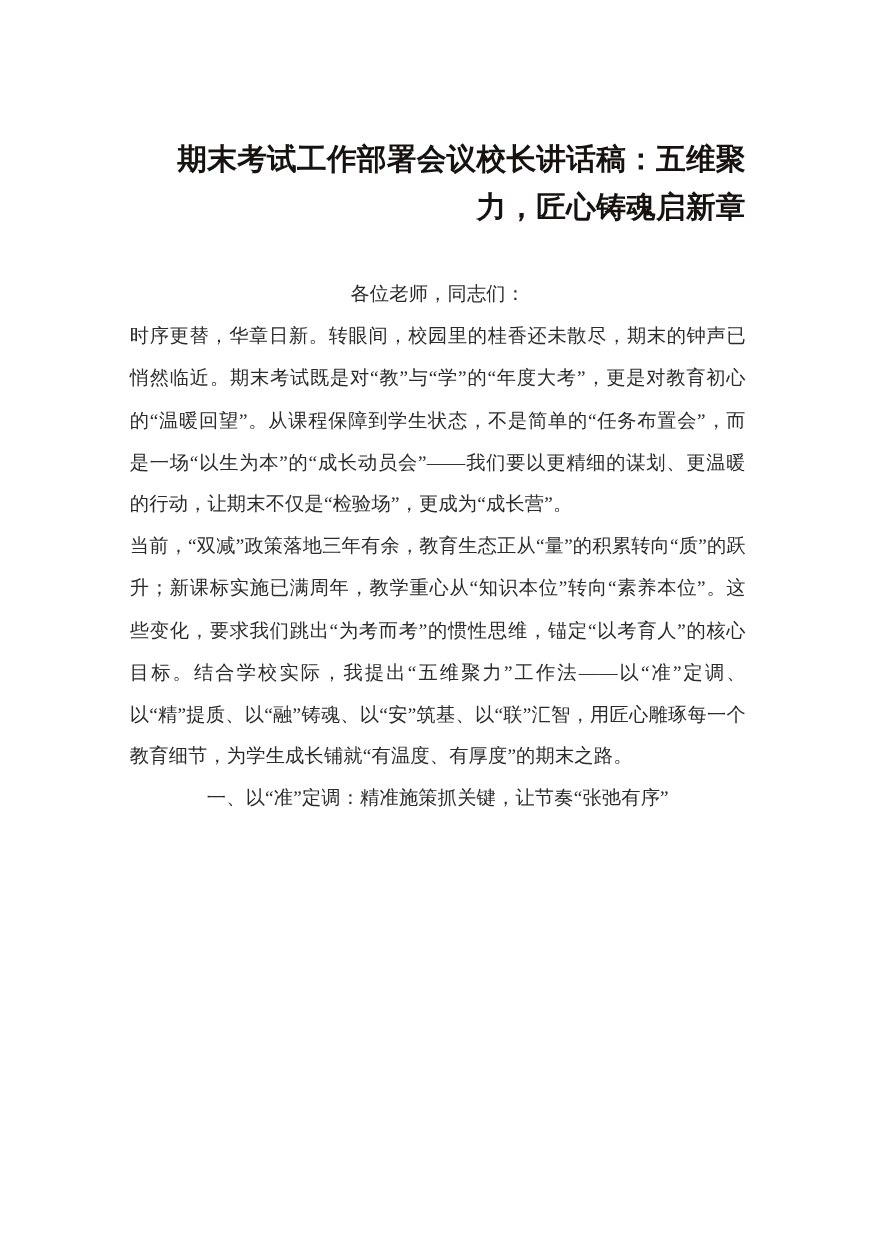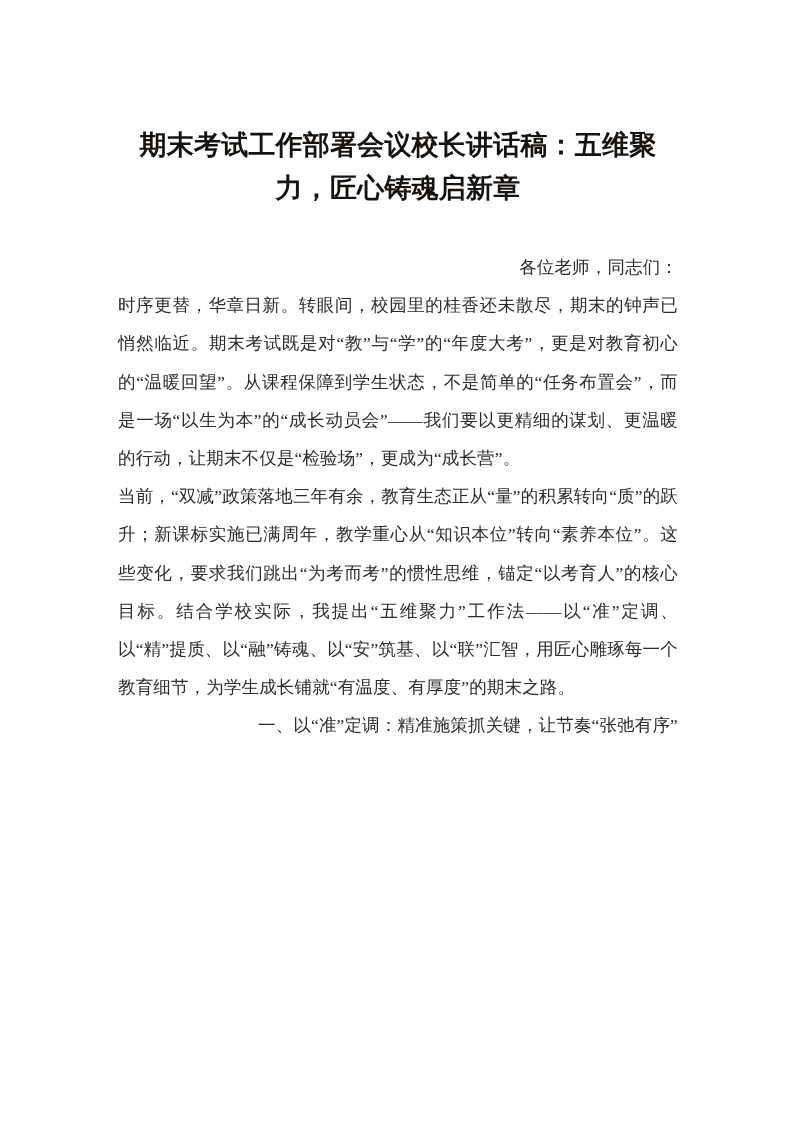--- a/index.html
+++ b/index.html
@@ -26,21 +26,21 @@
 
   
   .doc-title {
     margin: 0;
     padding-top: 124px;
     font-family: "Liberation Sans", "DejaVu Sans", sans-serif;
     font-weight: bold;
     font-size: 27px;
     line-height: 43px;
     color: #15120f;
-    text-align: center;
+    text-align: right;
     letter-spacing: 0.2px;
     word-break: break-all;
   }
 
   
   .body-block {
     margin-top: 38px;
   }
 
   .para {
@@ -49,25 +49,25 @@
     font-size: 17.5px;
     line-height: 38.2px;
     color: #2b2b2b;
     text-align: justify;
     text-justify: inter-ideograph;
     word-break: break-all;
     letter-spacing: 0.15px;
   }
 
   .para.heading-line {
-    text-align: right;
+    text-align: center;
   }
 
   .para.short {
-    text-align: right;
+    text-align: center;
   }
 </style>
 </head>
 <body>
 
 <div class="page">
   <div class="content">
 
     <h1 class="doc-title">期末考试工作部署会议校长讲话稿：五维聚力，匠心铸魂启新章</h1>
 

